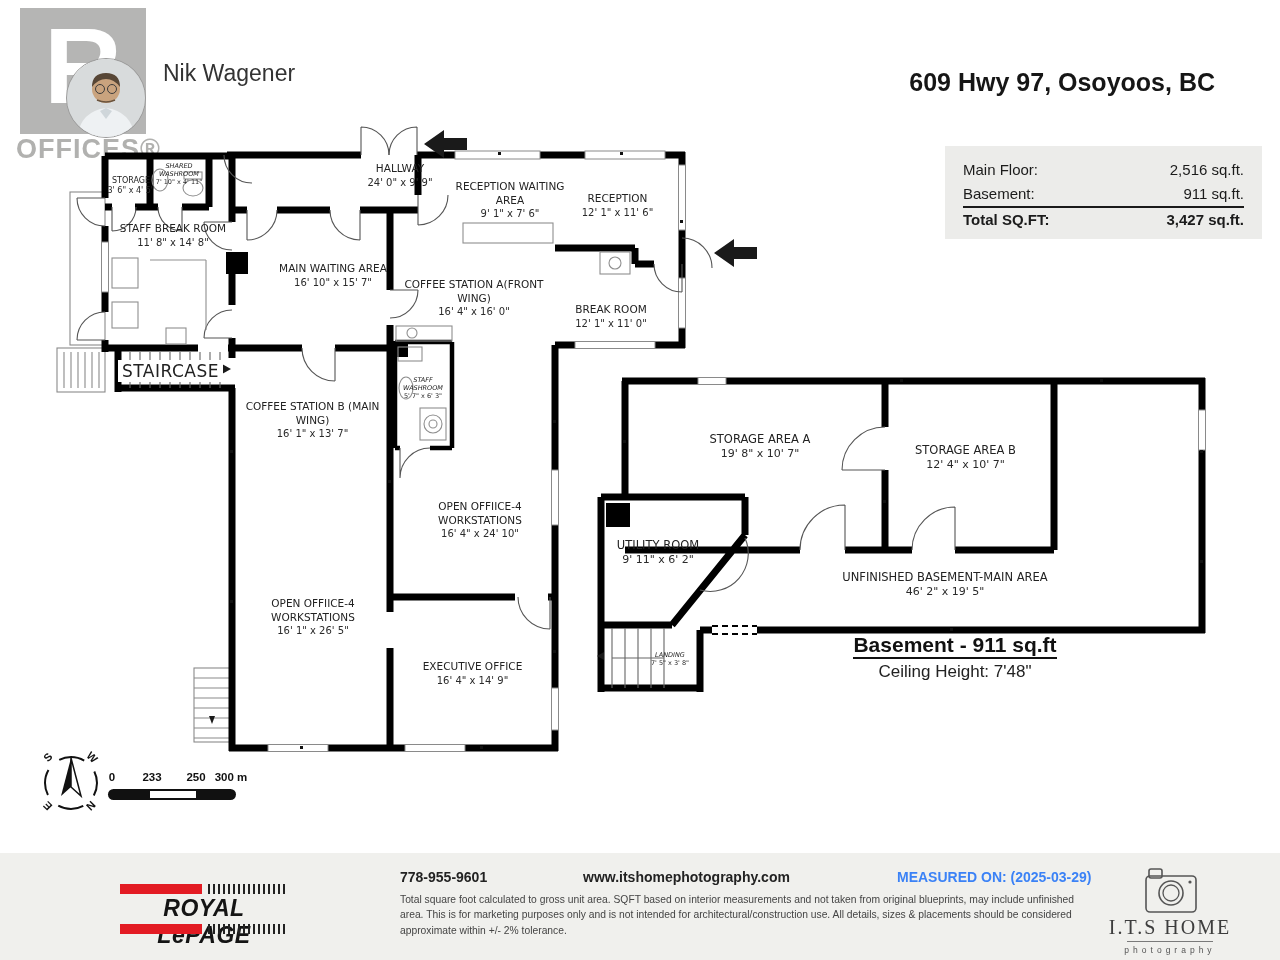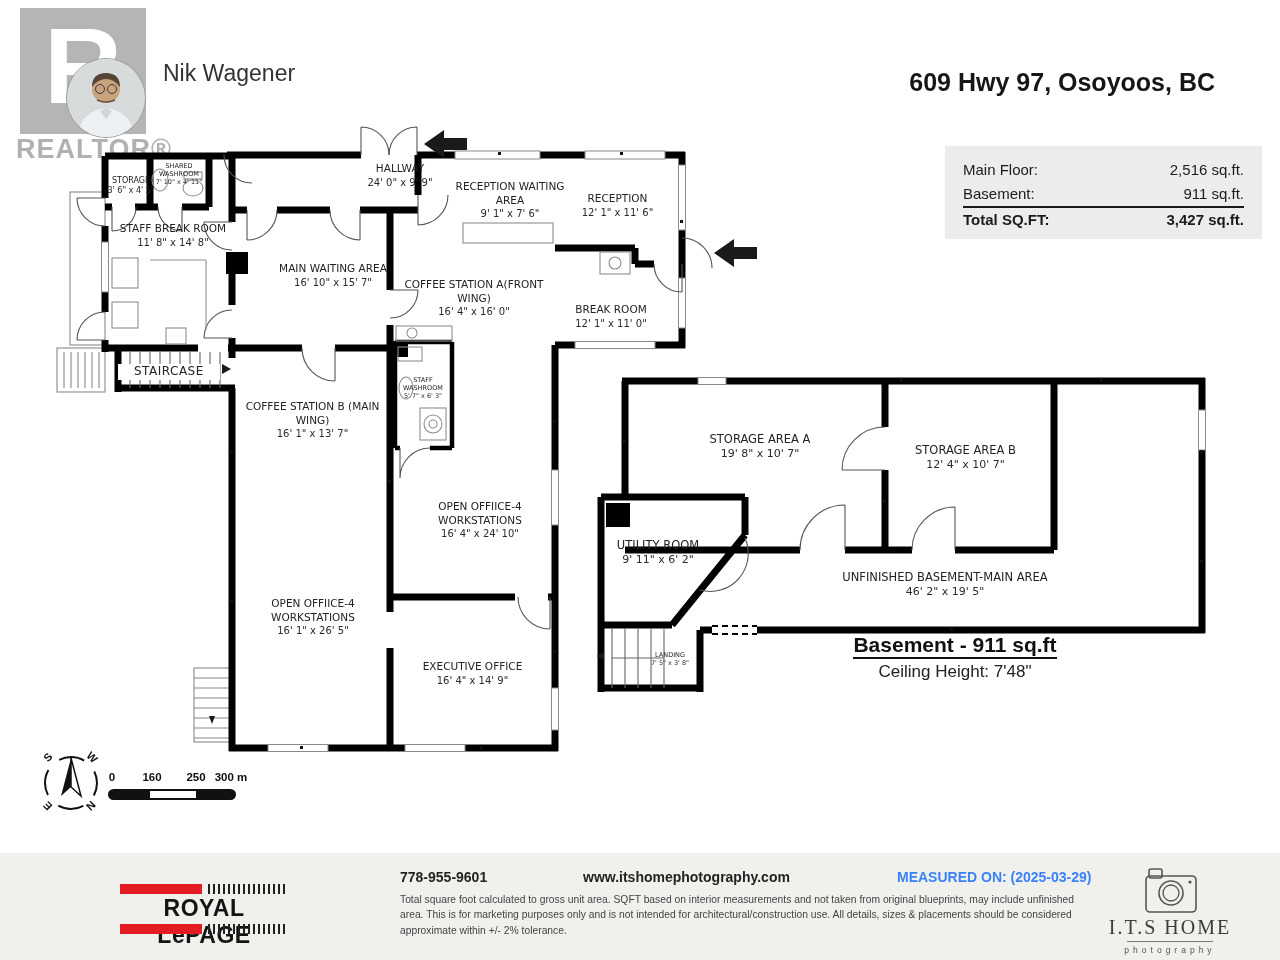--- a/index.html
+++ b/index.html
@@ -22,38 +22,38 @@
   #sumbox{left:945px;top:146px;width:317px;height:93px;background:#ececea;z-index:1;}
   .srow{position:absolute;left:18px;right:18px;height:24px;font-size:15px;}
   .srow .sl{position:absolute;left:0;top:3px;}
   .srow .sv{position:absolute;right:0;top:3px;}
   
   .rl{position:absolute;text-align:center;z-index:3;line-height:1.3;}
   .rl .rn{font-family:"DejaVu Sans",sans-serif;font-size:10.5px;color:#222;}
   .rl .rd{font-family:"DejaVu Sans",sans-serif;font-size:10px;color:#2a2a2a;}
   .rl.big .rn{font-size:11.5px;}
   .rl.big .rd{font-size:11px;}
-  .rl.sm .rn{font-size:6.5px;line-height:1.2;}
+  .rl.sm .rn{font-size:6.5px;line-height:1.2;font-style:italic;}
   .rl.sm .rd{font-size:6.5px;line-height:1.2;}
   .rl.st .rn{font-size:8px;line-height:1.25;}
   .rl.st .rd{font-size:8px;line-height:1.25;}
   #lbl-staircase{z-index:4;}
-  #lbl-staircase .rn{background:#fff;display:inline-block;padding:0 16px;font-size:12px;letter-spacing:0.5px;}
+  #lbl-staircase .rn{background:#fff;display:inline-block;padding:0 4px;font-size:17px;letter-spacing:0.5px;}
   .ptitle{position:absolute;text-align:center;z-index:3;}
   .ptitle .t{font-size:21px;font-weight:800;color:#111;}
   .ptitle .t span{border-bottom:2.5px solid #111;padding-bottom:1px;}
   .ptitle .c{font-size:17px;color:#222;margin-top:5px;}
   
   #fband{left:0;top:853px;width:1280px;height:107px;background:#f0f0ed;}
   #rlp{left:120px;top:884px;width:168px;height:54px;}
   .rlpbar{position:absolute;height:10px;background:#e31b23;}
   .rlpstripes{position:absolute;height:10px;
       background:repeating-linear-gradient(90deg,#222 0 2px,transparent 2px 5px);}
   #rlp .word{position:absolute;left:0;top:11px;width:168px;text-align:center;
-      font-size:23px;font-weight:800;color:#141414;letter-spacing:0.5px;}
+      font-size:23px;font-weight:800;color:#141414;letter-spacing:0.5px;font-style:italic;}
   #phone{left:400px;top:869px;font-size:14px;font-weight:700;color:#222;}
   #website{left:583px;top:869px;font-size:14px;font-weight:700;color:#222;}
   #measured{left:897px;top:869px;font-size:14px;font-weight:700;color:#3b82f6;}
   #disclaimer{left:400px;top:892px;width:690px;font-size:10.3px;color:#444;line-height:1.5;}
   #its{left:1100px;top:868px;width:140px;text-align:center;color:#3d3d3d;}
   #its .brand{font-family:"Liberation Serif",serif;font-size:20px;letter-spacing:2px;margin-top:2px;}
   #its .rule{width:86px;height:1px;background:#7a7a7a;margin:2px auto 3px auto;}
   #its .sub{font-size:8.5px;letter-spacing:4px;color:#555;}
   
   #compass{left:40px;top:750px;width:62px;height:62px;z-index:3;}
@@ -64,21 +64,21 @@
   #plansvg{left:0;top:0;z-index:2;}
 </style>
 </head>
 <body>
 
 <div id="page">
 
   <div class="abs" id="rlogo">
     <div class="rglyph">R</div>
   </div>
-  <div class="abs" id="realtor-word">REALTOR®</div>
+  <div class="abs" id="realtor-word">OFFICES®</div>
   <div class="abs" id="avatar">
     <svg width="78" height="78" viewBox="0 0 78 78">
       <rect x="0" y="0" width="78" height="78" fill="#d8dbdc"></rect>
       <path d="M10 78 Q14 52 39 49 Q64 52 68 78 Z" fill="#eef1f3"></path>
       <path d="M33 52 L39 60 L45 52 L39 49 Z" fill="#cfd6da"></path>
       <circle cx="39" cy="30" r="14" fill="#c9a37e"></circle>
       <path d="M25 28 Q25 14 39 14 Q53 14 53 28 Q47 20 39 20 Q31 20 25 28 Z" fill="#574636"></path>
       <circle cx="33" cy="30" r="4.5" fill="none" stroke="#3c3c3c" stroke-width="1"></circle>
       <circle cx="45" cy="30" r="4.5" fill="none" stroke="#3c3c3c" stroke-width="1"></circle>
       <path d="M30 41 Q39 45 48 41" stroke="#6b543e" stroke-width="1.5" fill="none"></path>
@@ -351,21 +351,21 @@
       <polygon points="31,8 21,46 31,37" fill="#111"></polygon>
       <polygon points="31,8 41,46 31,37" fill="#fff" stroke="#111" stroke-width="1.5"></polygon>
     </svg>
     <span style="left:4px;top:1px;transform:rotate(-45deg)">S</span>
     <span style="left:47px;top:1px;transform:rotate(45deg)">W</span>
     <span style="left:47px;top:50px;transform:rotate(135deg)">N</span>
     <span style="left:4px;top:50px;transform:rotate(-135deg)">E</span>
   </div>
 
   <span class="sclbl" style="left:112px">0</span>
-  <span class="sclbl" style="left:152px">160</span>
+  <span class="sclbl" style="left:152px">233</span>
   <span class="sclbl" style="left:196px">250</span>
   <span class="sclbl" style="left:231px">300 m</span>
   <div class="abs" id="sbar">
       <div class="wseg"></div>
     </div>
 
   <div class="abs" id="fband"></div>
   <div class="abs" id="rlp">
     <div class="rlpbar" style="left:0;top:0;width:82px"></div>
     <div class="rlpstripes" style="left:88px;top:0;width:80px"></div>

